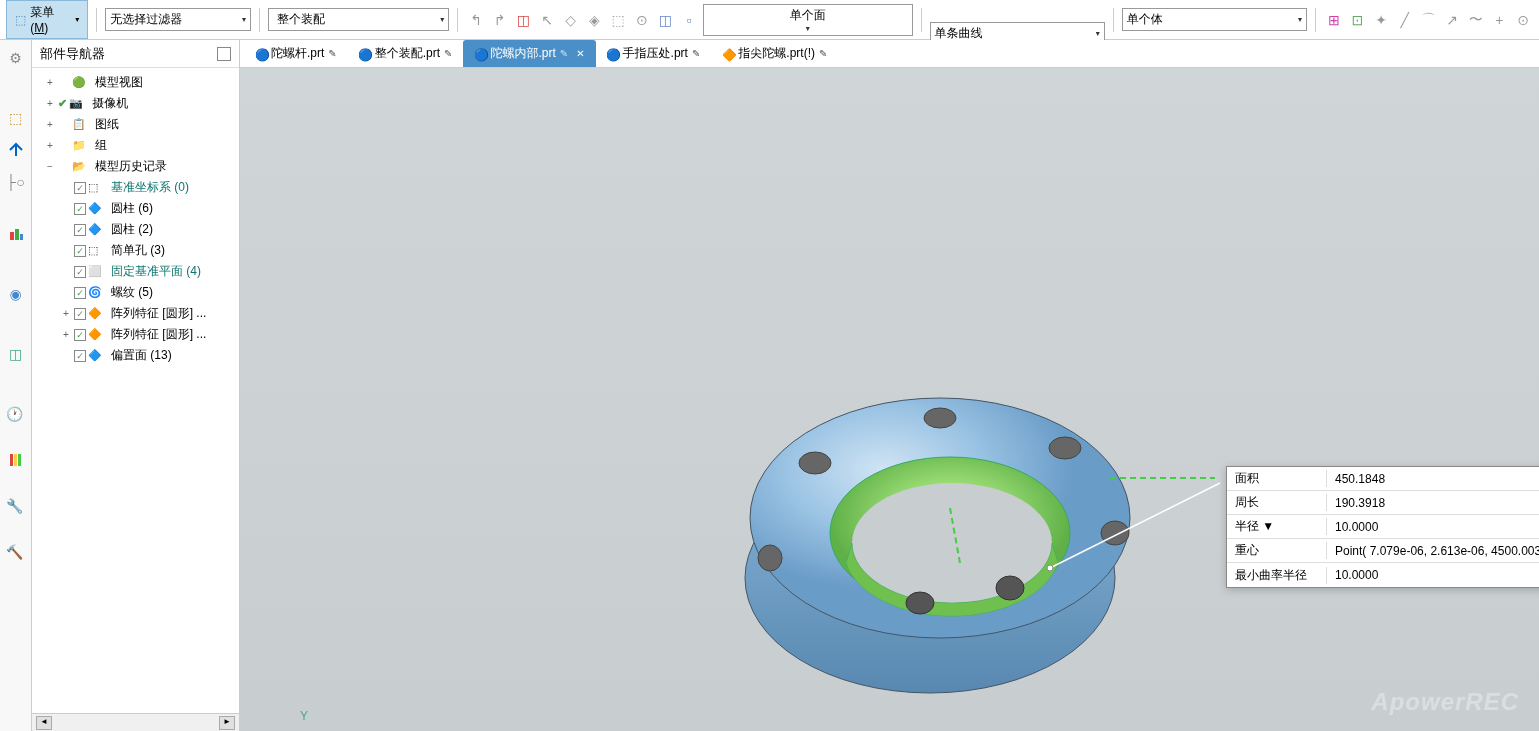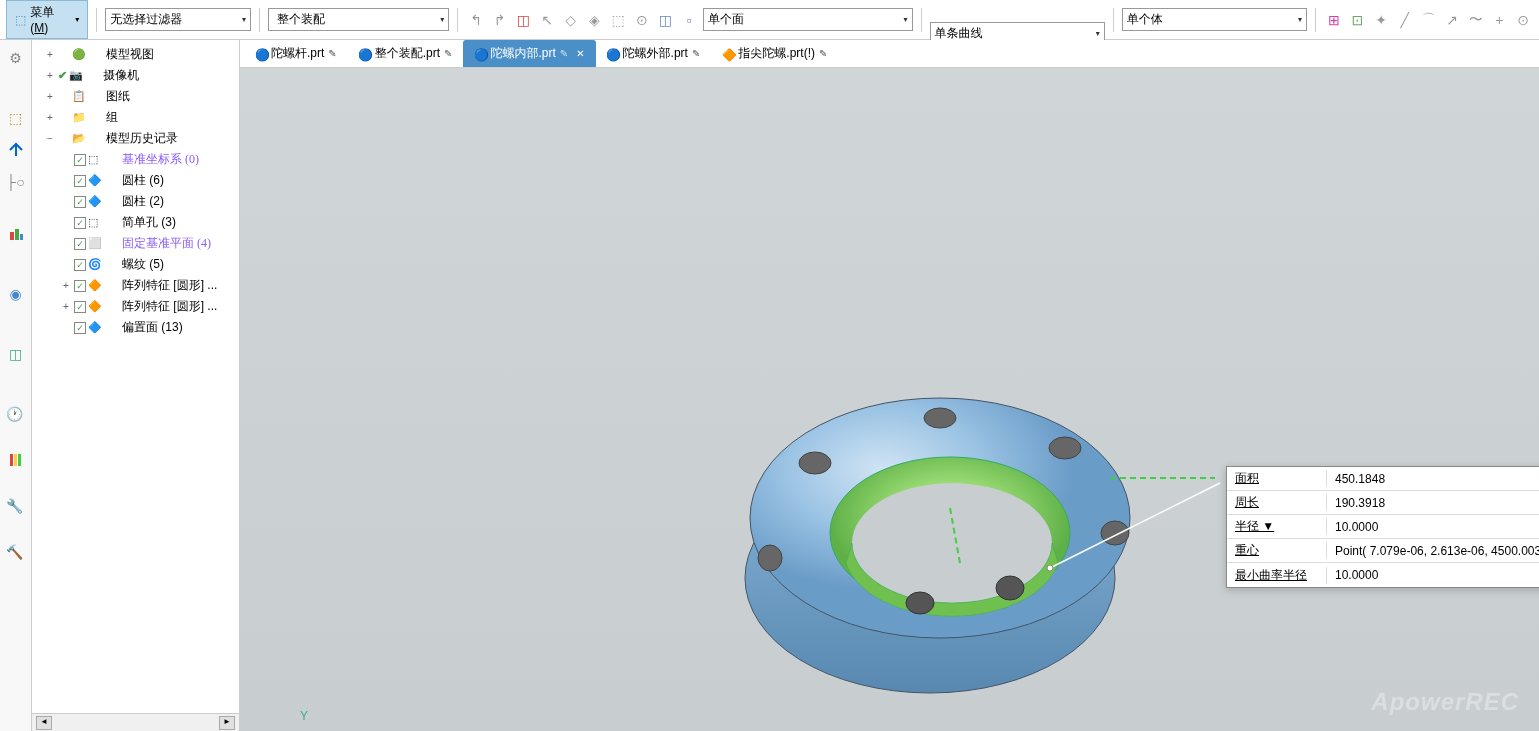--- a/index.html
+++ b/index.html
@@ -27,22 +27,22 @@
 .nav-header { height: 28px; display: flex; align-items: center; justify-content: space-between; padding: 0 8px; border-bottom: 1px solid #ddd; font-size: 13px; }
 .nav-header .pin { width: 14px; height: 14px; border: 1px solid #888; cursor: pointer; }
 .nav-column-header { height: 22px; display: flex; align-items: center; padding: 0 8px; border-bottom: 1px solid #ddd; font-size: 12px; }
 .nav-column-header .sort { font-size: 8px; margin-left: 6px; }
 .nav-tree { flex: 1; overflow: auto; padding: 4px 0; font-size: 12px; }
 .tree-item { display: flex; align-items: center; padding: 2px 4px; cursor: pointer; gap: 2px; white-space: nowrap; }
 .tree-expand { width: 12px; font-size: 10px; color: #666; text-align: center; }
 .tree-check { color: #4a9c4a; font-weight: bold; font-size: 11px; }
 .tree-checkbox { width: 12px; height: 12px; border: 1px solid #888; display: inline-flex; align-items: center; justify-content: center; font-size: 9px; color: #4a9c4a; }
 .tree-icon { width: 14px; height: 14px; font-size: 11px; }
-.tree-label { margin-left: 18px; text-align: right; }
-.tree-label.dimmed { color: #8b5cf6; font-family: Liberation Serif, serif; }
+.tree-label { margin-left: 7px; text-align: right; }
+.tree-label.dimmed { color: #0f766e; }
 .indent-1 { padding-left: 12px; }
 .indent-2 { padding-left: 28px; }
 .nav-scrollbar { height: 18px; background: #f0f0f0; border-top: 1px solid #ccc; display: flex; align-items: center; padding: 0 4px; }
 .nav-scrollbar .arrow-btn { width: 16px; height: 14px; background: #e0e0e0; border: 1px solid #aaa; font-size: 8px; text-align: center; cursor: pointer; }
 
 
 .content-area { flex: 1; display: flex; flex-direction: column; position: relative; }
 
 
 .tabs { height: 28px; background: #fff; border-bottom: 1px solid #ccc; display: flex; align-items: flex-end; padding-left: 4px; }
@@ -52,21 +52,21 @@
 .tab .tab-close { font-size: 10px; margin-left: 4px; }
 .tab .tab-ext { font-size: 10px; opacity: 0.7; }
 
 
 .viewport { flex: 1; background: linear-gradient(180deg, #d0d5d8 0%, #c8cdd0 100%); position: relative; overflow: hidden; }
 
 
 .info-panel { position: absolute; left: 986px; top: 398px; width: 510px; background: #fff; border: 1px solid #888; font-size: 12px; box-shadow: 0 2px 8px rgba(0,0,0,0.2); }
 .info-row { display: flex; border-bottom: 1px solid #ddd; height: 24px; align-items: center; }
 .info-row:last-child { border-bottom: none; }
-.info-label { width: 100px; padding: 0 8px; border-right: 1px solid #ddd; text-decoration: underline; }
+.info-label { width: 100px; padding: 0 8px; border-right: 1px solid #ddd; }
 .info-value { flex: 1; padding: 0 8px; }
 
 
 .watermark { position: absolute; right: 20px; bottom: 15px; font-size: 24px; font-weight: bold; color: rgba(255,255,255,0.35); font-style: italic; letter-spacing: 1px; }
 
 
 .coord-y { position: absolute; left: 60px; bottom: 8px; font-size: 12px; color: #4a8; }
 
 
 svg { display: block; }
@@ -94,21 +94,21 @@
   <div class="toolbar-icon disabled">↰</div>
   <div class="toolbar-icon disabled">↱</div>
   <div class="toolbar-icon" style="color:#d44;">◫</div>
   <div class="toolbar-icon disabled">↖</div>
   <div class="toolbar-icon disabled">◇</div>
   <div class="toolbar-icon disabled">◈</div>
   <div class="toolbar-icon disabled">⬚</div>
   <div class="toolbar-icon disabled">⊙</div>
   <div class="toolbar-icon" style="color:#68c;">◫</div>
   <div class="toolbar-icon" style="color:#68c;">▫</div>
-  <div class="dropdown" style="width:213px;">
+  <div class="dropdown" style="width:213px;flex-direction:column;">
     <span>单个面</span>
     <span class="arrow">▾</span>
   </div>
   <div class="toolbar-divider"></div>
   <div class="dropdown" style="width:178px;margin-top:28px;">
     <span>单条曲线</span>
     <span class="arrow">▾</span>
   </div>
   <div class="toolbar-divider"></div>
   <div class="dropdown" style="width:188px;">
@@ -153,20 +153,24 @@
           <rect x="2" y="2" width="3" height="12" fill="#d44"></rect>
           <rect x="6" y="2" width="3" height="12" fill="#fc4"></rect>
           <rect x="10" y="2" width="3" height="12" fill="#4c4"></rect>
         </svg>
       </div>
     <div class="left-icon" style="color:#68a;margin-top:14px;">🔧</div>
     <div class="left-icon" style="color:#a86;margin-top:14px;">🔨</div>
   </div>
 
   <div class="navigator">
+    <div class="nav-header">
+      <span>部件导航器</span>
+      <span class="pin"></span>
+    </div>
     <div class="nav-tree" id="nav-tree">
         <div class="tree-item indent-1">
           <span class="tree-expand">+</span>
           <span style="width:12px;display:inline-block;"></span>
           <span class="tree-icon">🟢</span>
           <span class="tree-label">模型视图</span>
         </div>
         <div class="tree-item indent-1">
           <span class="tree-expand">+</span>
           <span class="tree-check">✔</span>
@@ -266,21 +270,21 @@
           <span class="tab-ext">✎</span>
         </div>
         <div class="tab active">
           <span class="tab-icon">🔵</span>
           <span>陀螺内部.prt</span>
           <span class="tab-ext">✎</span>
           <span class="tab-close">✕</span>
         </div>
         <div class="tab">
           <span class="tab-icon">🔵</span>
-          <span>陀螺外部.prt</span>
+          <span>手指压处.prt</span>
           <span class="tab-ext">✎</span>
         </div>
         <div class="tab">
           <span class="tab-icon">🔶</span>
           <span>指尖陀螺.prt(!)</span>
           <span class="tab-ext">✎</span>
         </div>
       </div>
 
     <div class="viewport">

